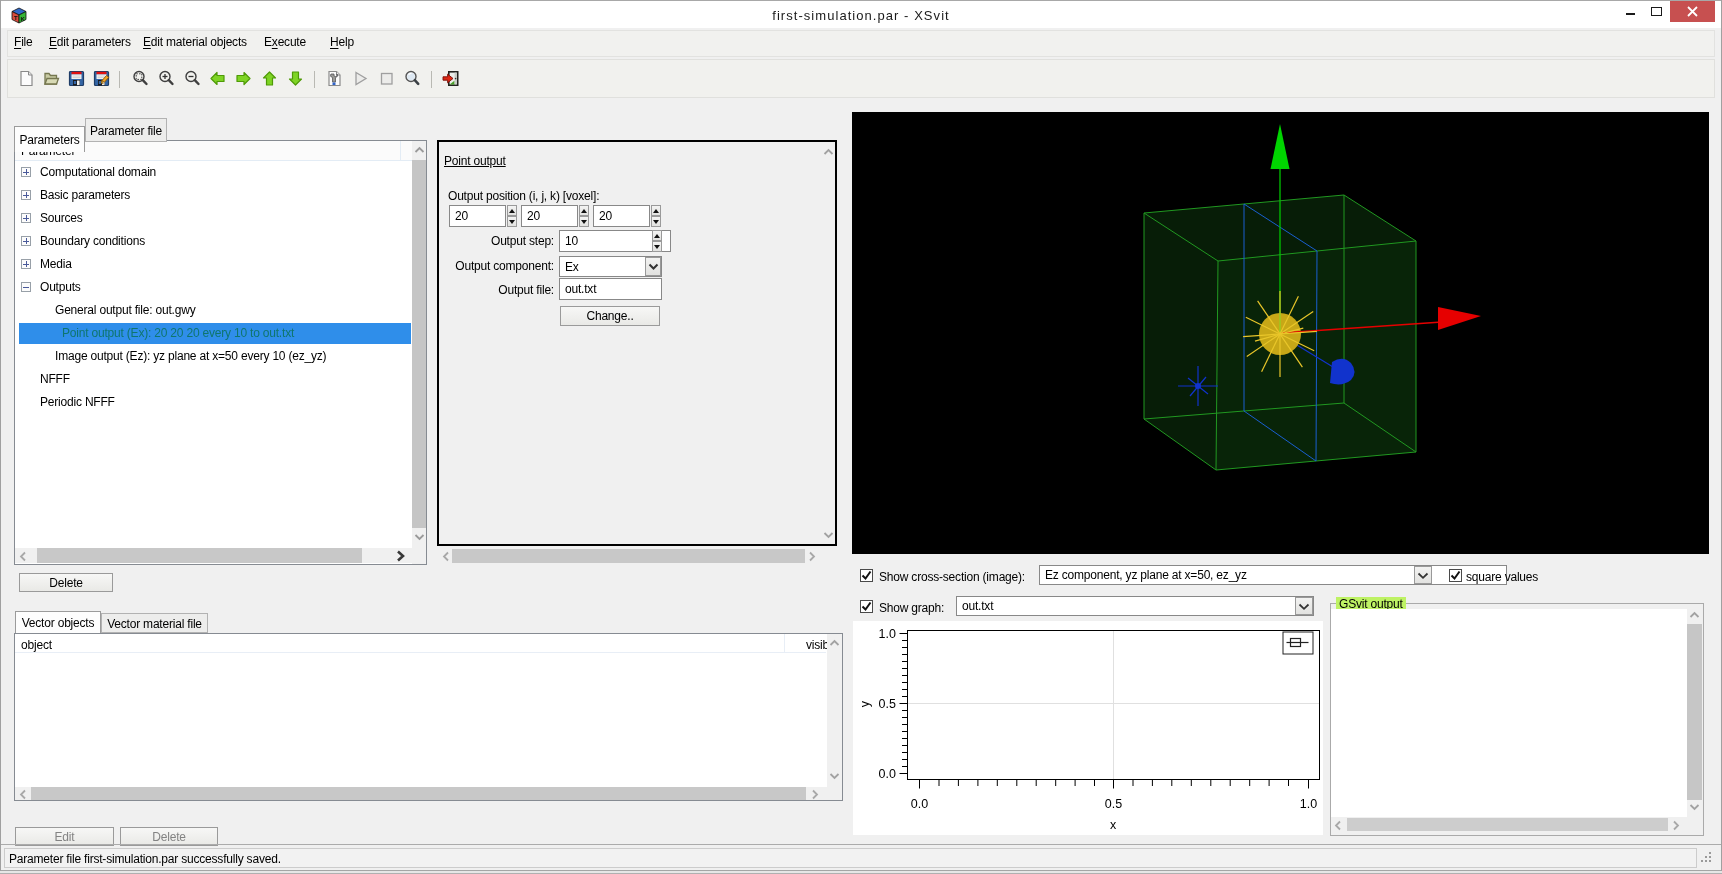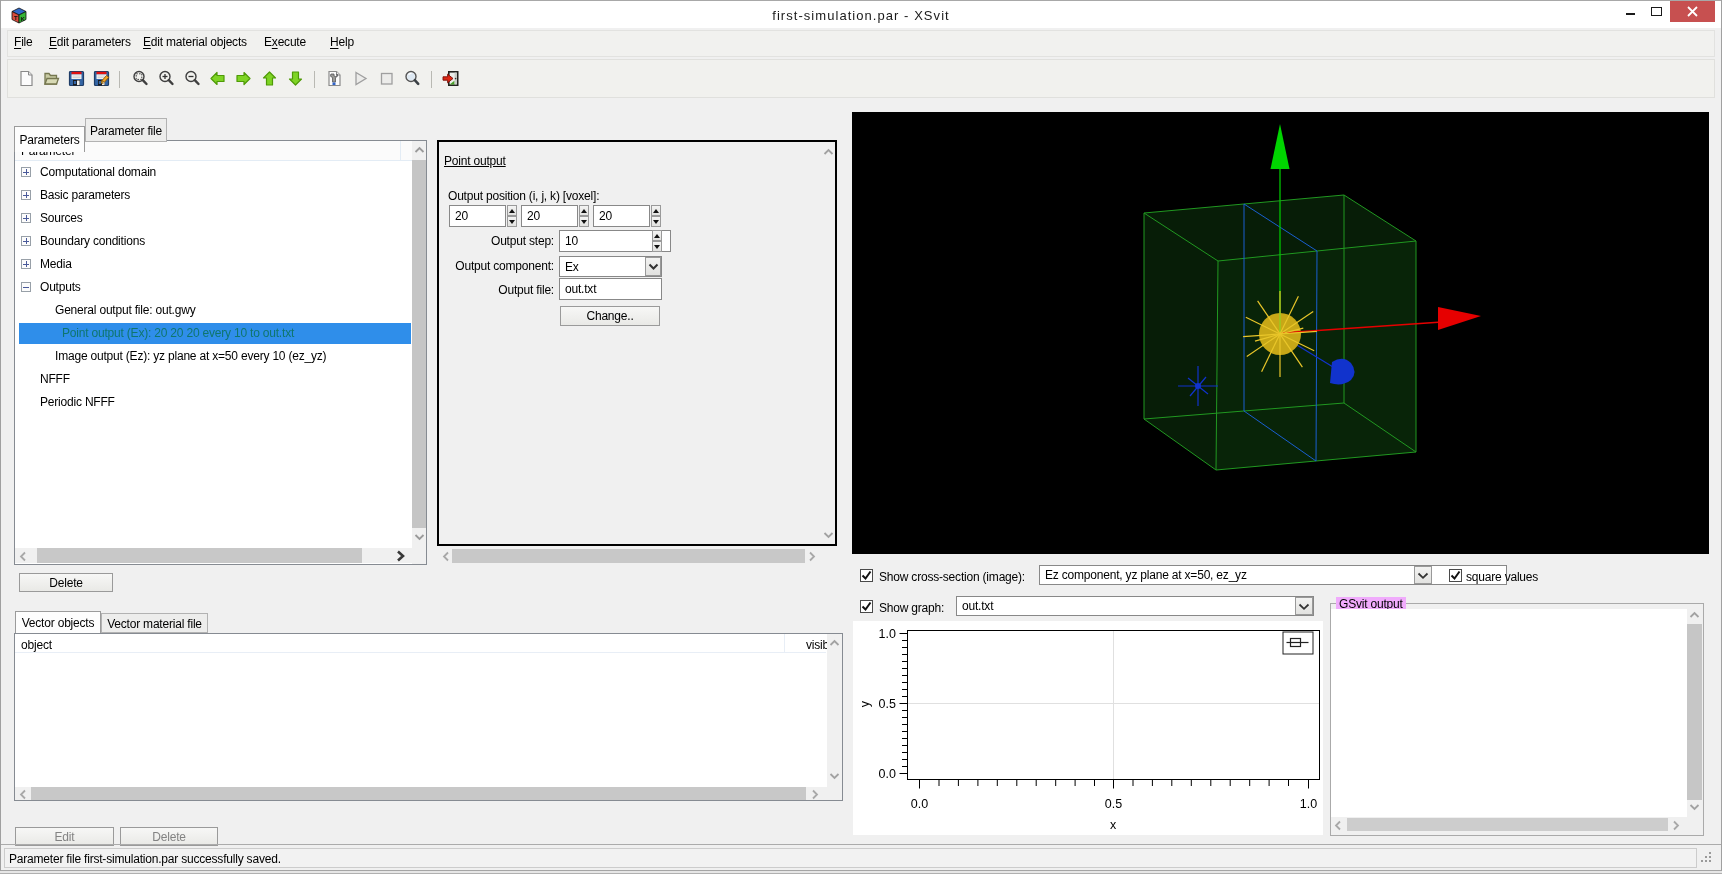--- a/index.html
+++ b/index.html
@@ -431,21 +431,21 @@
     <text x="66.5" y="187" text-anchor="middle" font-size="12.5" font-family="Liberation Sans">0.0</text>
     <text x="260.5" y="187" text-anchor="middle" font-size="12.5" font-family="Liberation Sans">0.5</text>
     <text x="455.5" y="187" text-anchor="middle" font-size="12.5" font-family="Liberation Sans">1.0</text>
     <text x="260" y="208" text-anchor="middle" font-size="12.5" font-family="Liberation Sans">x</text>
     <text x="0" y="0" text-anchor="middle" font-size="12.5" font-family="Liberation Sans" transform="translate(16,83) rotate(-90)">y</text>
     <rect x="430" y="11" width="30" height="22" fill="#fff" stroke="#222" stroke-width="1"></rect>
     <rect x="437.5" y="17.5" width="10" height="8" fill="none" stroke="#222" stroke-width="1.2"></rect>
     <line x1="433.5" y1="21.5" x2="455.5" y2="21.5" stroke="#222" stroke-width="1.2"></line>
   </svg>
 <div class="abs" style="left:1330px;top:603px;width:374px;height:233px;border:1px solid #aaa;box-sizing:border-box;"></div>
-<div class="abs txt" style="left:1336px;top:597px;background:#f0abfc;padding:0 3px;">GSvit output</div>
+<div class="abs txt" style="left:1336px;top:597px;background:#bef264;padding:0 3px;">GSvit output</div>
 <div class="abs" style="left:1331px;top:609px;width:356px;height:208px;background:#fff;"></div>
 <div class="sb-track abs" style="left:1687px;top:604px;width:15px;height:212px;"></div>
 <svg class="abs" style="left:1689px;top:611px;" width="11" height="8">
     <path d="M1.5,6 L5.5,2 L9.5,6" stroke="#a2a2a2" stroke-width="1.8" fill="none"></path>
   </svg>
 <div class="sb-thumb abs" style="left:1687px;top:624px;width:15px;height:176px;background:#c6c6c6;"></div>
 <svg class="abs" style="left:1689px;top:803px;" width="11" height="8">
     <path d="M1.5,2 L5.5,6 L9.5,2" stroke="#a2a2a2" stroke-width="1.8" fill="none"></path>
   </svg>
 <div class="sb-track abs" style="left:1331px;top:818px;width:371px;height:13px;"></div>

